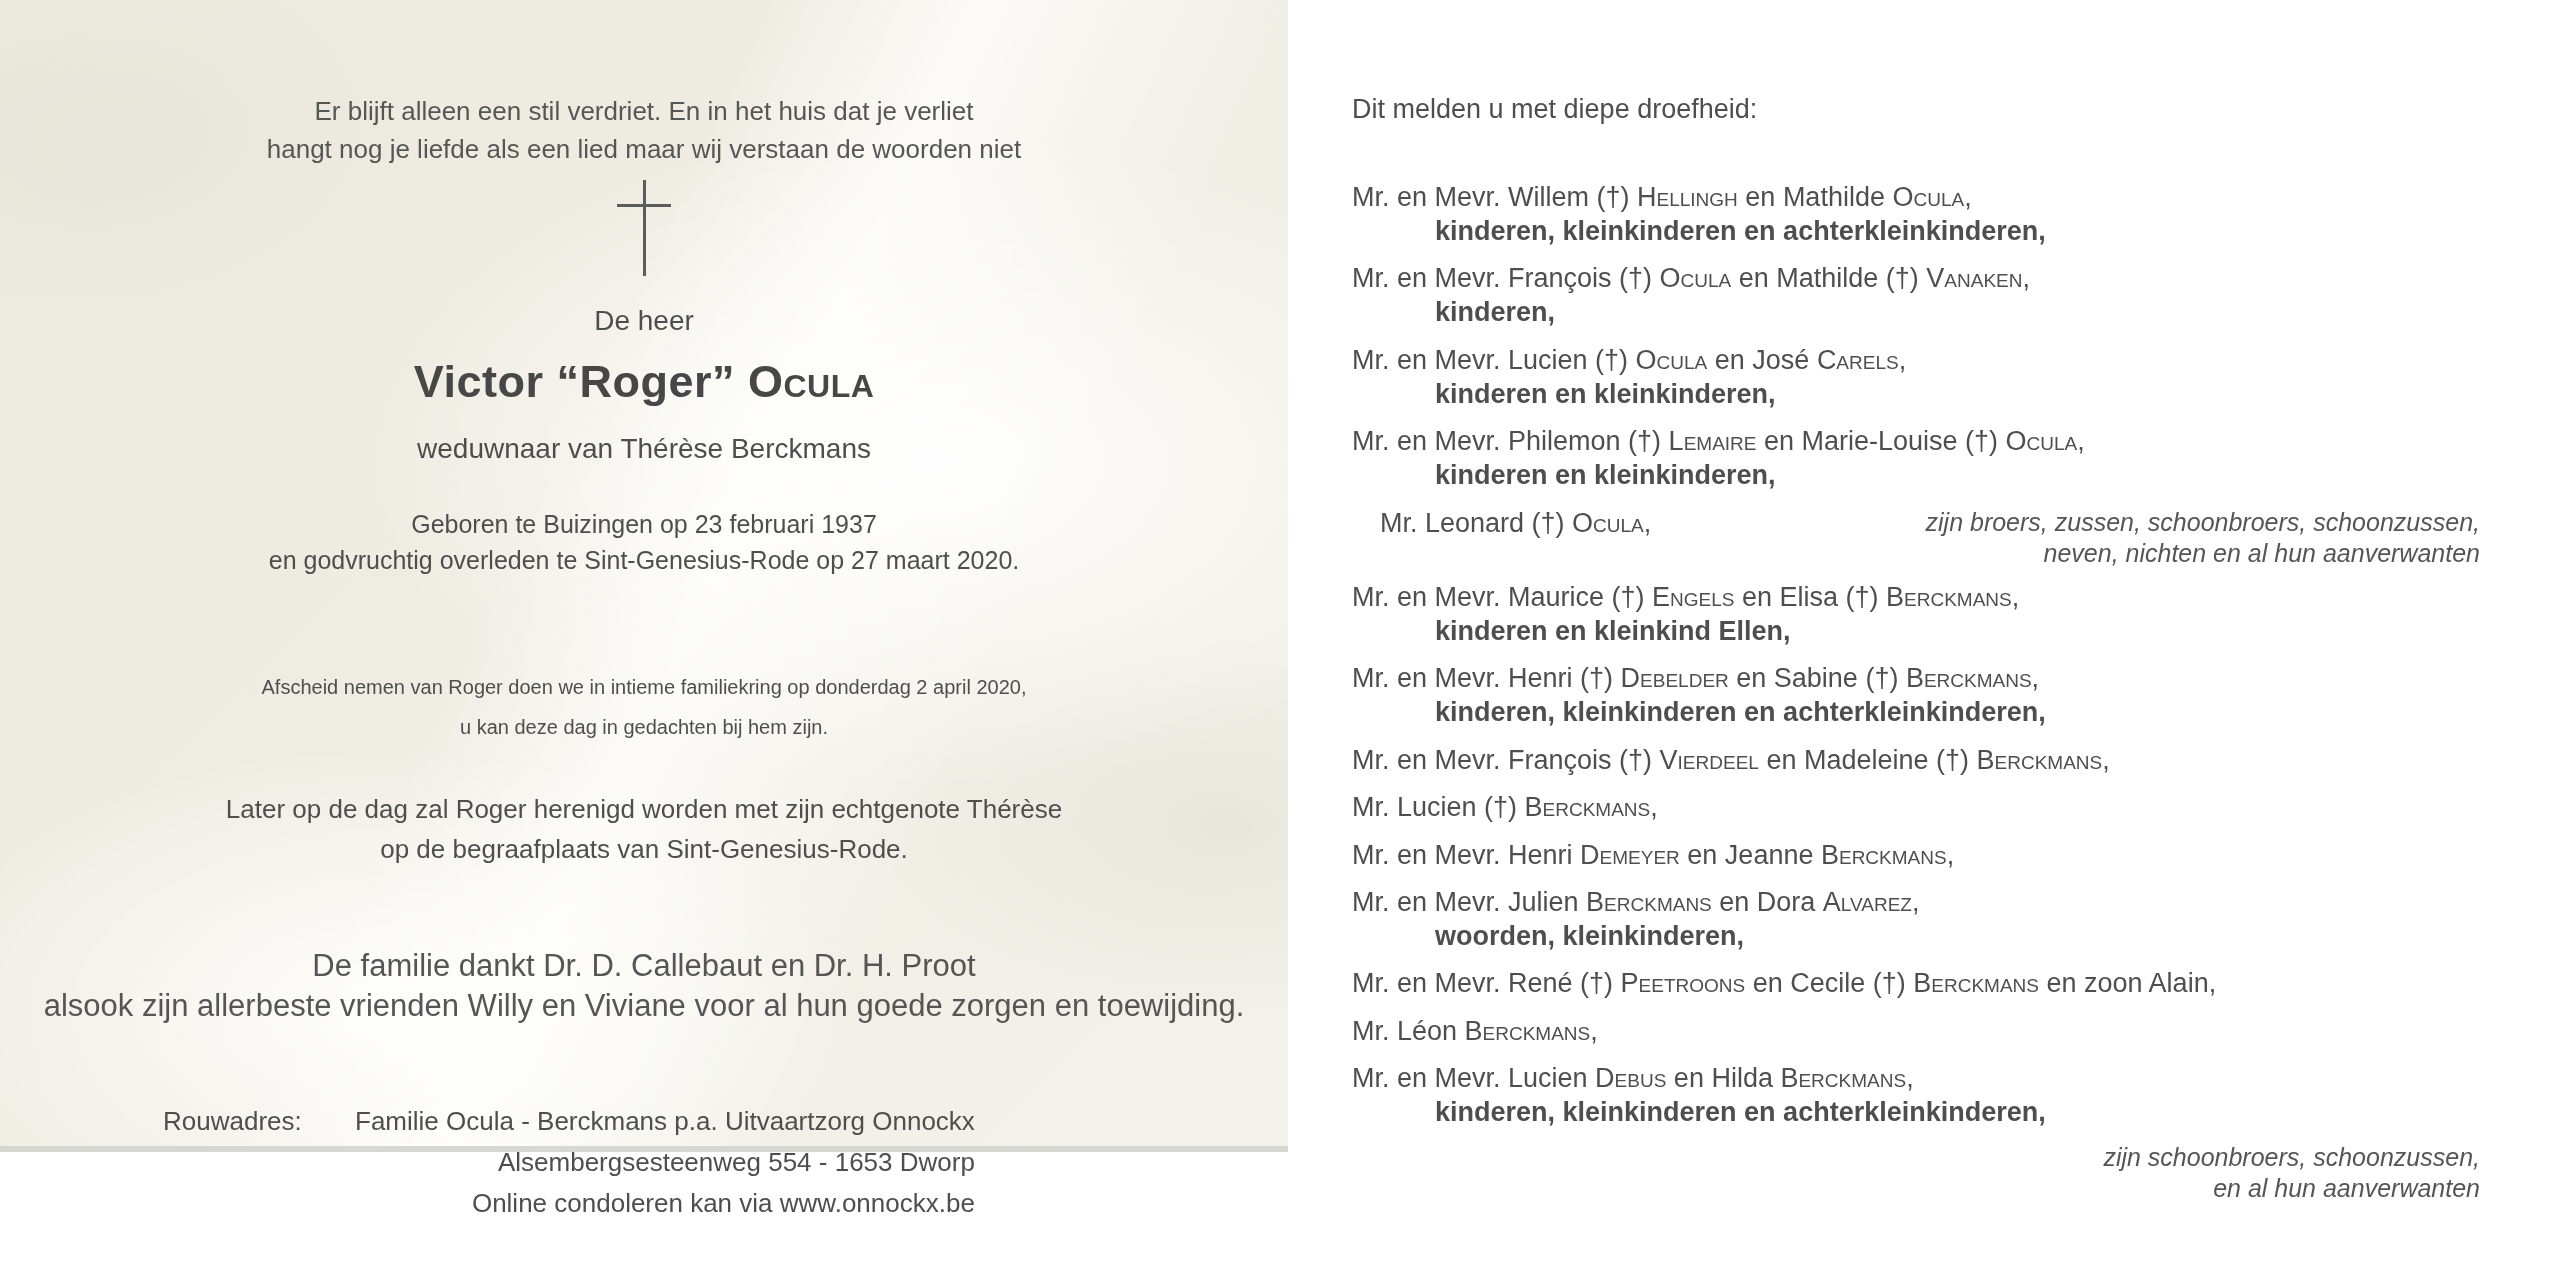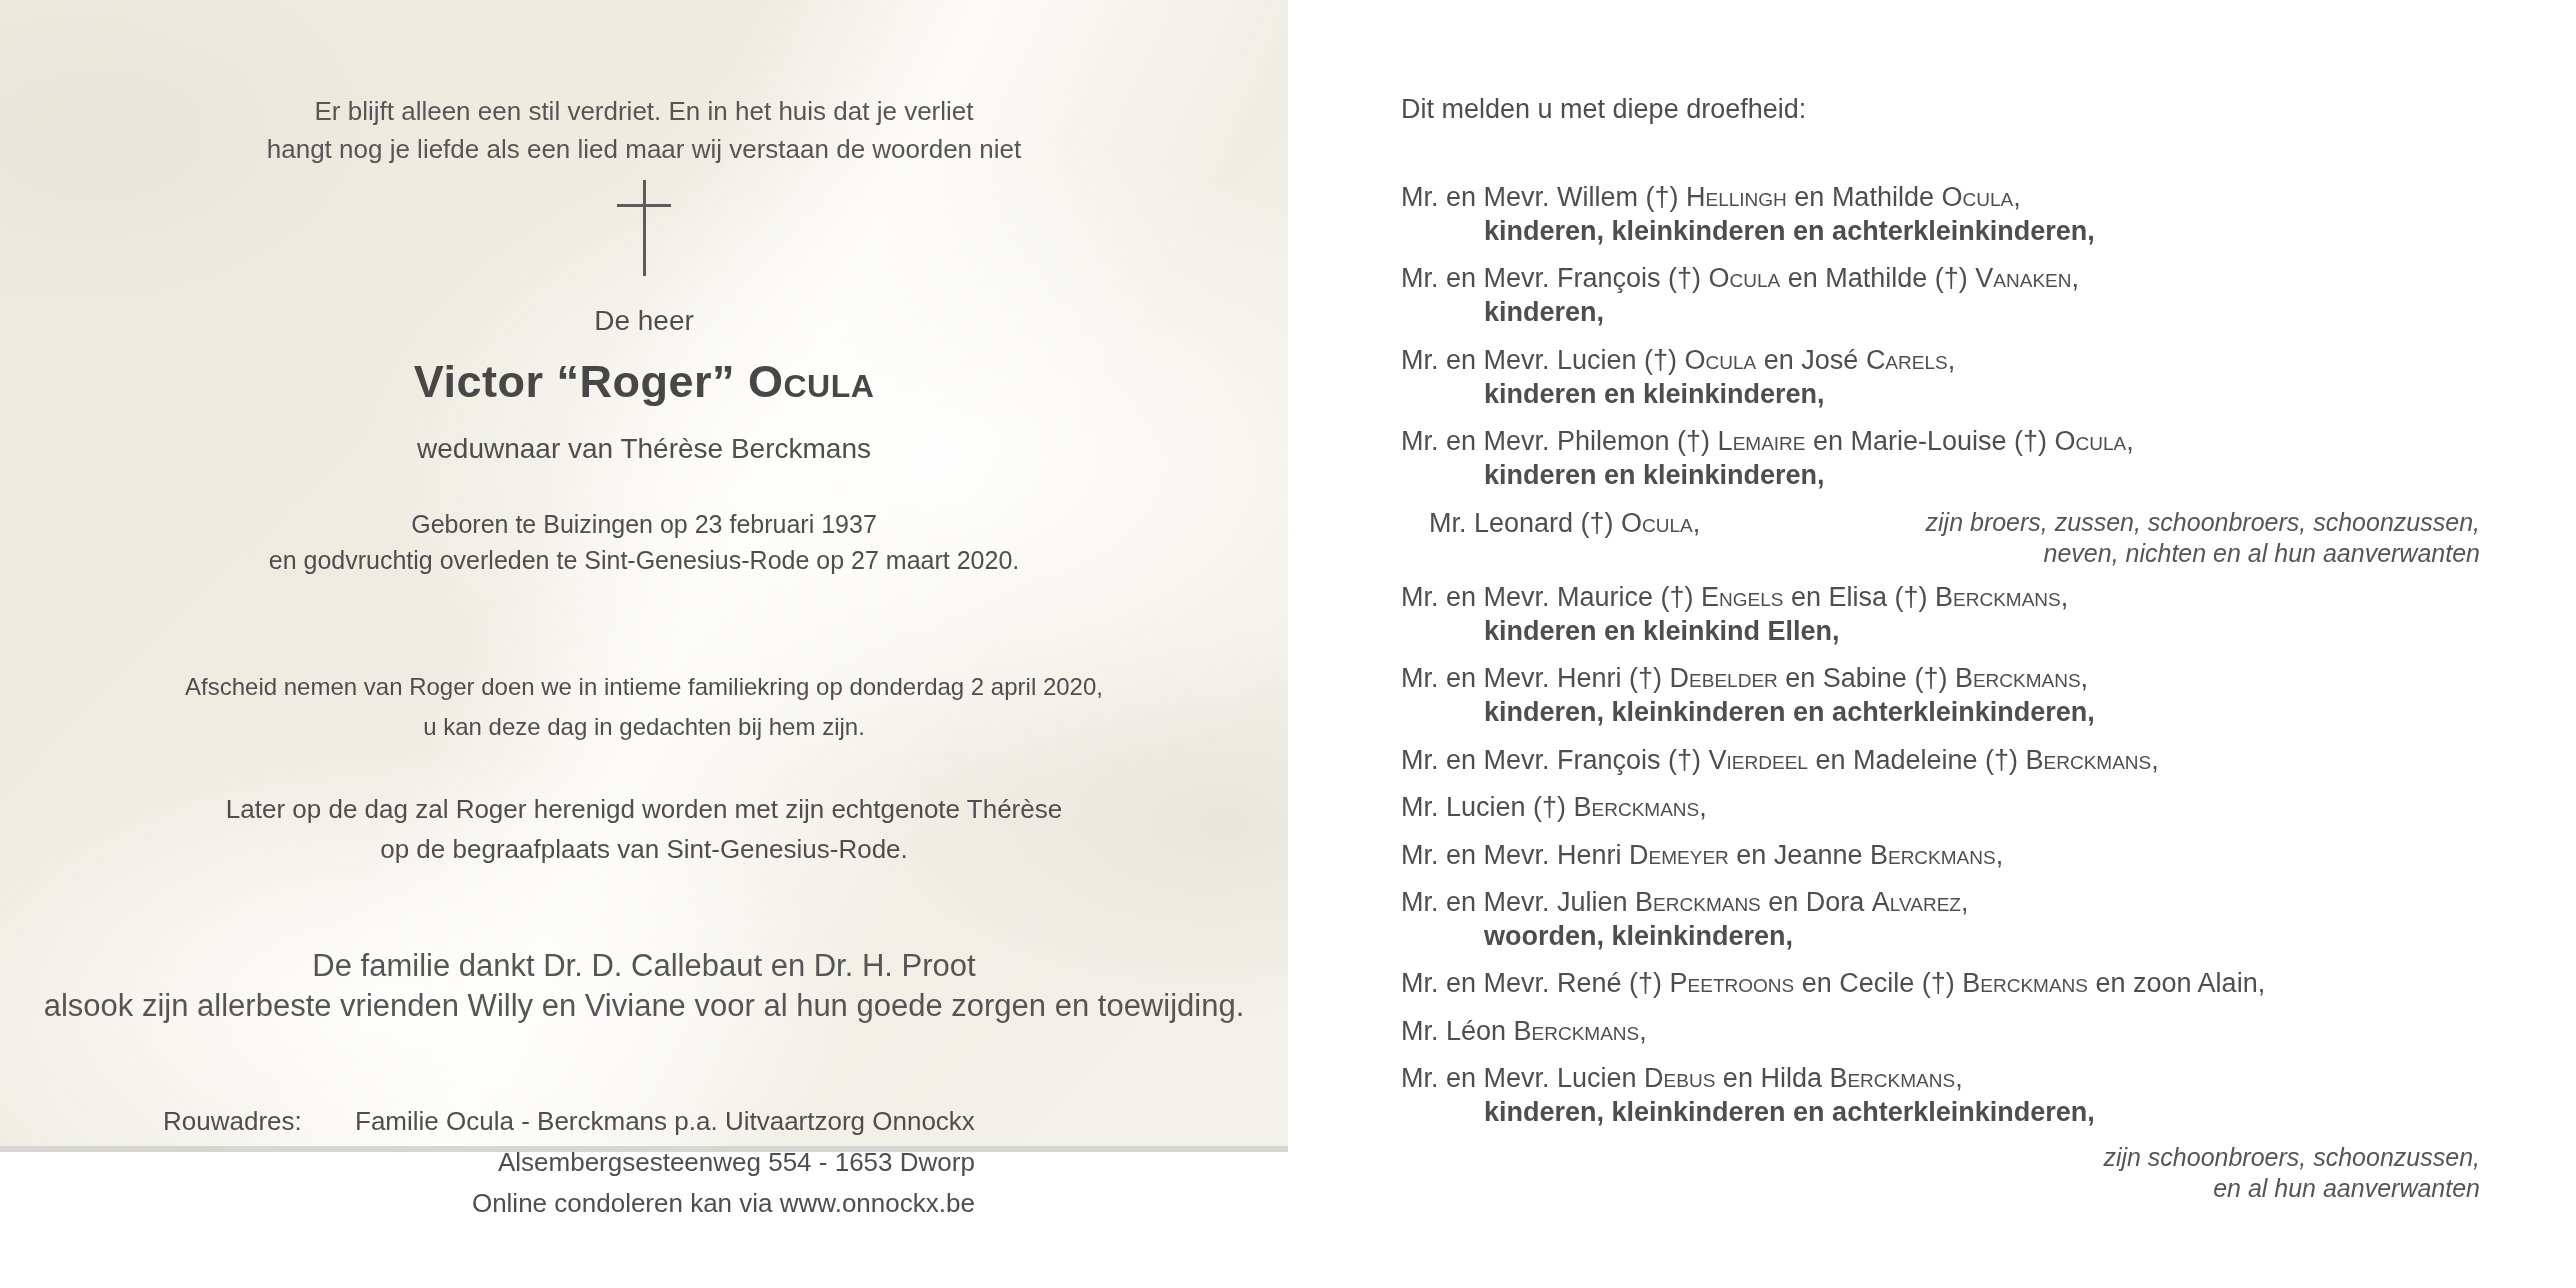--- a/index.html
+++ b/index.html
@@ -30,34 +30,34 @@
   .quote { top: 92px; font-size: 26px; line-height: 38px; color: #565656; }
 
   .cross { position: absolute; top: 180px; left: 50%; transform: translateX(-50%); width: 54px; height: 96px; }
   .cross .v { position: absolute; left: 50%; top: 0; width: 2.9px; height: 100%; margin-left: -1.4px; background: #5c5c5c; }
   .cross .h { position: absolute; left: 0; top: 24px; width: 100%; height: 2.9px; background: #5c5c5c; }
 
   .salutation { top: 305px; font-size: 28px; }
   .deceased-name { top: 356px; font-size: 45px; font-weight: bold; color: #474747; letter-spacing: 0.5px; }
   .relation { top: 433px; font-size: 28px; }
   .life-dates { top: 506px; font-size: 25px; line-height: 36px; }
-  .farewell { top: 667px; font-size: 24px; line-height: 40px; }
+  .farewell { top: 667px; font-size: 20px; line-height: 40px; }
   .reunion { top: 789px; font-size: 26px; line-height: 40px; }
   .thanks { top: 946px; font-size: 31px; line-height: 40px; color: #555555; }
 
   .mourning-address { position: absolute; top: 1101px; left: 0; width: 100%; font-size: 26px; }
   .mourning-address .label { position: absolute; left: 163px; top: 0; line-height: 41px; }
   .mourning-address .lines { position: absolute; left: 355px; top: 0; text-align: right; line-height: 41px; }
 
   
   .right-page {
     position: relative;
     width: 1288px; height: 1288px;
     background: #ffffff;
-    padding: 91px 96px 0 113px;
+    padding: 91px 96px 0 64px;
   }
   .announce-header { font-size: 27px; line-height: 36px; margin-bottom: 53px; }
 
   .family-entry { position: relative; font-size: 27px; line-height: 34px; margin-bottom: 13.4px; }
   .family-entry .sub-line { padding-left: 83px; font-weight: bold; }
   .family-entry.has-note { min-height: 61px; margin-left: 28px; }
   .side-note {
     position: absolute; right: 0; top: 1px;
     text-align: right; font-style: italic; font-size: 25px; line-height: 31px; color: #555555;
     white-space: nowrap;

